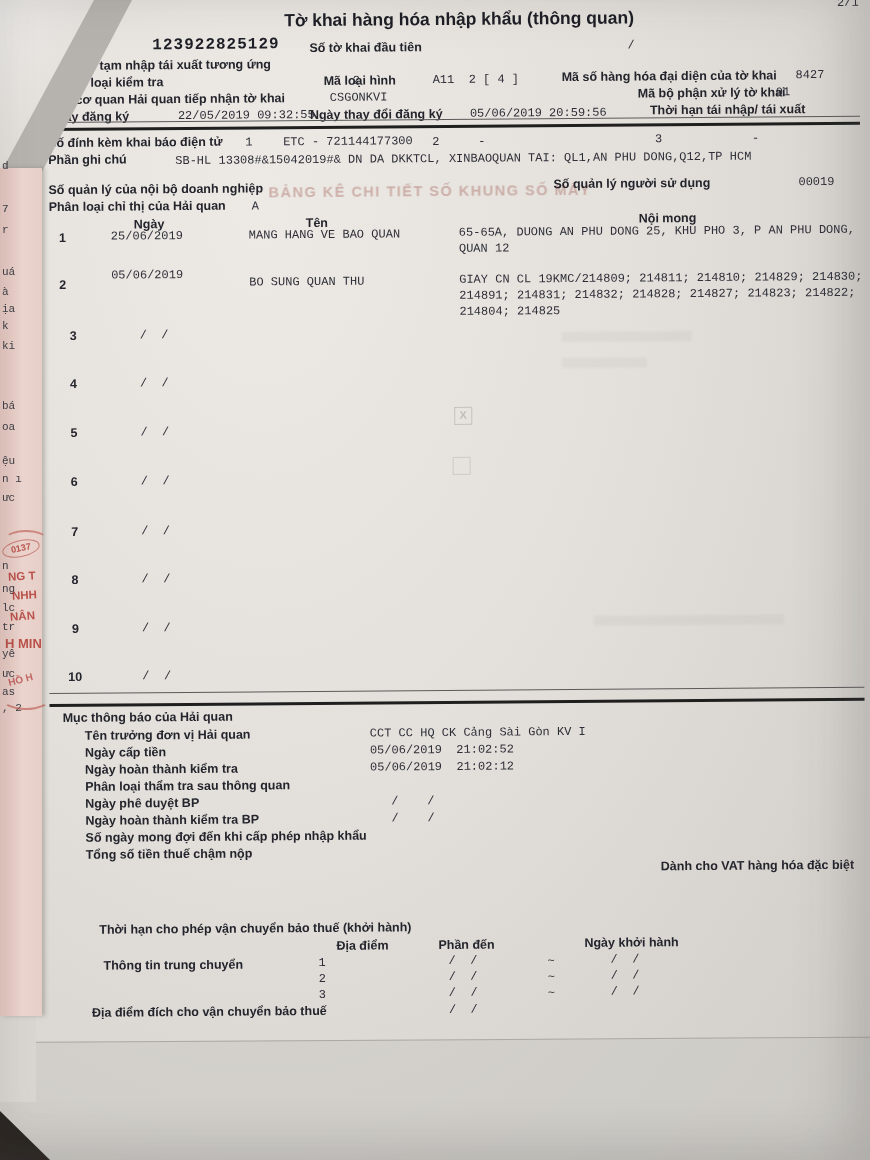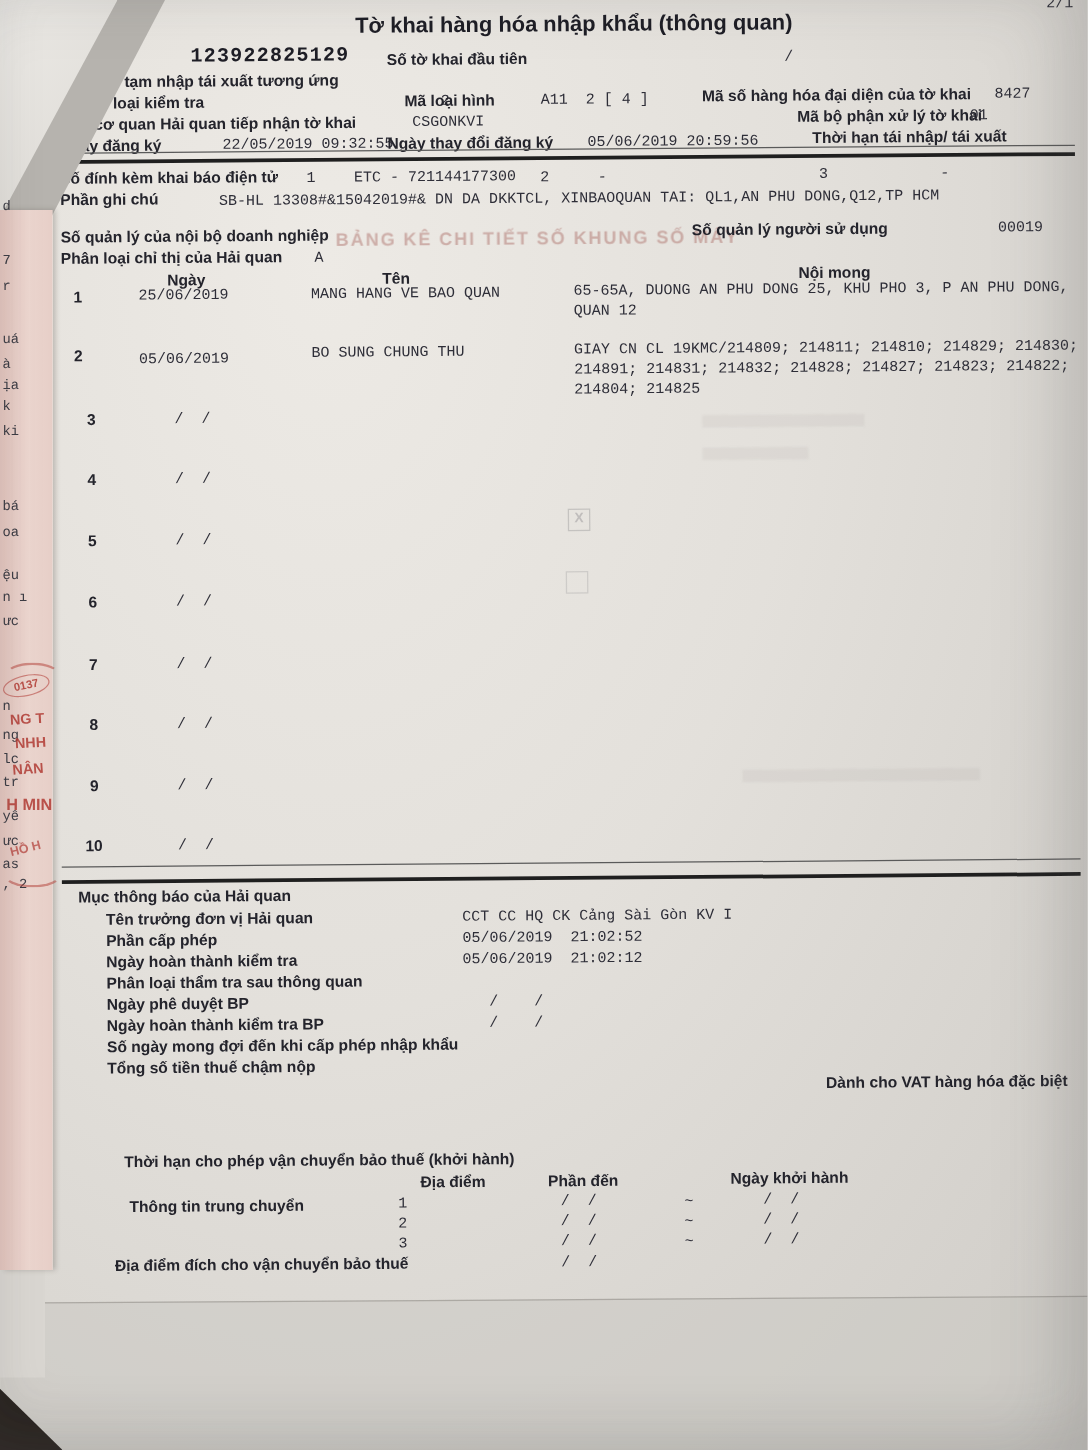--- a/index.html
+++ b/index.html
@@ -111,22 +111,22 @@
     <span class="t lbl" style="left:305px;top:218px">Tên</span>
     <span class="t lbl" style="left:638px;top:216px">Nội mong</span>
 
     <span class="t lbl" style="left:58px;top:231px">1</span>
     <span class="t val" style="left:110px;top:229px">25/06/2019</span>
     <span class="t val" style="left:248px;top:229px">MANG HANG VE BAO QUAN</span>
     <span class="t val" style="left:458px;top:228px">65-65A, DUONG AN PHU DONG 25, KHU PHO 3, P AN PHU DONG,
 QUAN 12</span>
 
     <span class="t lbl" style="left:58px;top:278px">2</span>
-    <span class="t val" style="left:110px;top:280px">05/06/2019</span>
-    <span class="t val" style="left:248px;top:276px">BO SUNG CHUNG THU</span>
+    <span class="t val" style="left:110px;top:268px">05/06/2019</span>
+    <span class="t val" style="left:248px;top:276px">BO SUNG QUAN THU</span>
     <span class="t val" style="left:458px;top:275px">GIAY CN CL 19KMC/214809; 214811; 214810; 214829; 214830;
 214891; 214831; 214832; 214828; 214827; 214823; 214822;
 214804; 214825</span>
 
     <span class="t lbl" style="left:68px;top:329px">3</span>
     <span class="t val" style="left:138px;top:328px">/  /</span>
 
     <span class="t lbl" style="left:68px;top:377px">4</span>
     <span class="t val" style="left:138px;top:376px">/  /</span>
 
@@ -148,21 +148,21 @@
     <span class="t lbl" style="left:64px;top:670px">10</span>
     <span class="t val" style="left:138px;top:669px">/  /</span>
 
     <div class="hline thin" style="left:45px;top:693px;width:815px"></div>
     <div class="hline thick" style="left:45px;top:704px;width:815px"></div>
 
     <span class="t lbl" style="left:58px;top:711px">Mục thông báo của Hải quan</span>
 
     <span class="t lbl" style="left:80px;top:729px">Tên trưởng đơn vị Hải quan</span>
     <span class="t val" style="left:365px;top:728px">CCT CC HQ CK Cảng Sài Gòn KV I</span>
-    <span class="t lbl" style="left:80px;top:746px">Phần cấp phép</span>
+    <span class="t lbl" style="left:80px;top:746px">Ngày cấp tiền</span>
     <span class="t val" style="left:365px;top:745px">05/06/2019  21:02:52</span>
     <span class="t lbl" style="left:80px;top:763px">Ngày hoàn thành kiểm tra</span>
     <span class="t val" style="left:365px;top:762px">05/06/2019  21:02:12</span>
     <span class="t lbl" style="left:80px;top:780px">Phân loại thẩm tra sau thông quan</span>
     <span class="t lbl" style="left:80px;top:797px">Ngày phê duyệt BP</span>
     <span class="t val" style="left:386px;top:796px">/    /</span>
     <span class="t lbl" style="left:80px;top:814px">Ngày hoàn thành kiểm tra BP</span>
     <span class="t val" style="left:386px;top:813px">/    /</span>
     <span class="t lbl" style="left:80px;top:831px">Số ngày mong đợi đến khi cấp phép nhập khẩu</span>
     <span class="t lbl" style="left:80px;top:848px">Tổng số tiền thuế chậm nộp</span>

